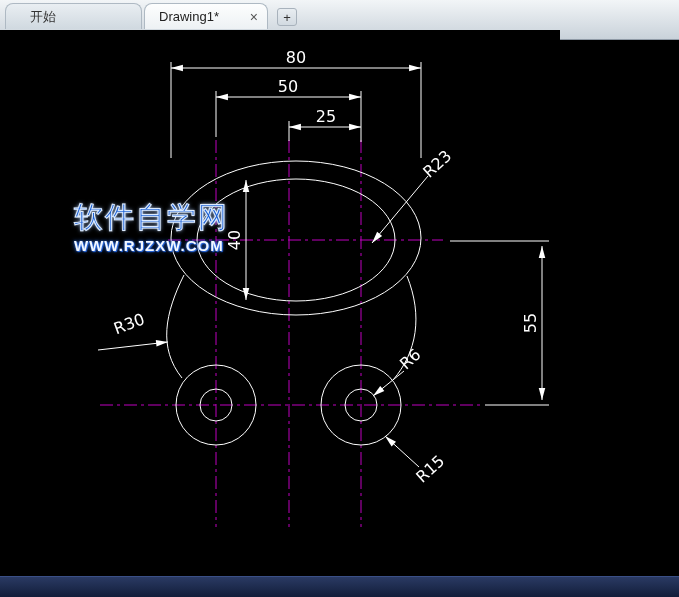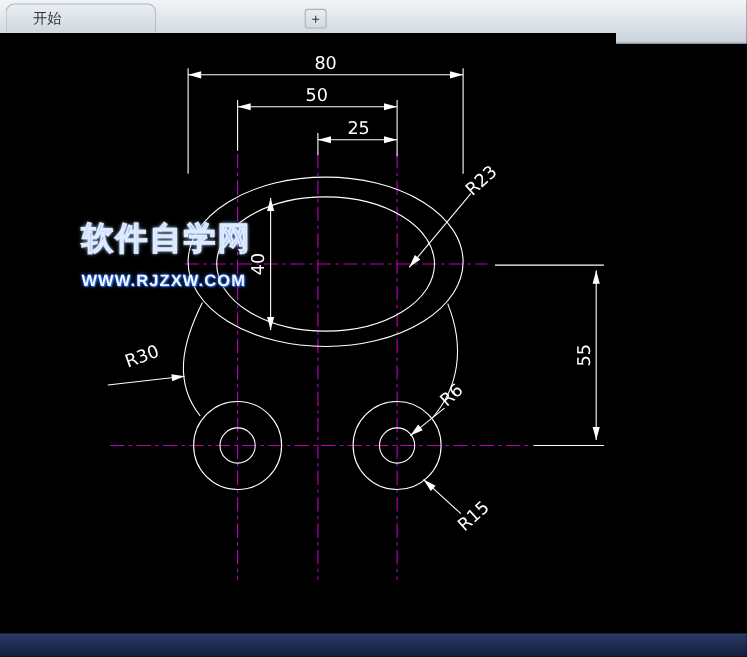--- a/index.html
+++ b/index.html
@@ -36,43 +36,47 @@
   svg text{
     fill:#ffffff;font-family:"DejaVu Sans","Liberation Sans",sans-serif;
     font-size:16px;
   }
   .geo{stroke:#ffffff;stroke-width:1;fill:none;}
   .cl{stroke:#bf00bf;stroke-width:1;fill:none;stroke-dasharray:13 4 3 4;}
   .dim{stroke:#ffffff;stroke-width:1;fill:none;}
   
   .watermark{position:absolute;left:74px;top:202px;z-index:5;text-align:left;line-height:1.1;}
   .wm-title{
-    font-size:29px;font-weight:bold;color:#1a5fd4;letter-spacing:2px;
+    font-size:29px;font-weight:normal;color:#1a5fd4;letter-spacing:2px;
     -webkit-text-stroke:1px #dcebff;
     text-shadow:0 0 2px #ffffff,0 0 4px #9cc3ff;
   }
   .wm-url{
-    font-size:15px;font-weight:bold;color:#f2f7ff;letter-spacing:1px;margin-top:14px;
+    font-size:15px;font-weight:bold;color:#f2f7ff;letter-spacing:1px;margin-top:4px;
     text-shadow:0 0 2px #2a6ae0,0 0 4px #2a6ae0,1px 1px 1px #2a6ae0;
   }
   
   .bottombar{
     position:absolute;left:0;bottom:0;width:679px;height:21px;
     background:linear-gradient(#2a3a63,#121d3a);
     border-top:1px solid #3a4f86;box-sizing:border-box;
   }
 </style>
 </head>
 <body>
 
 <div class="screen">
 
   <div class="tabbar">
     <div class="tab tab-start">
       <span>开始</span>
+    </div>
+    <div class="tab tab-active">
+      <span>Drawing1*</span>
+      <span class="tab-close">×</span>
     </div>
     <div class="newtab">+</div>
   </div>
 
   <div class="canvas">
     <svg width="679" height="546" viewBox="0 0 679 546">
       <defs>
         <marker id="arrow" viewBox="0 0 12 8" refX="11.5" refY="4" markerWidth="13" markerHeight="9" orient="auto-start-reverse">
           <path d="M0.5 1 L11.5 4 L0.5 7 Z" fill="#ffffff"></path>
         </marker>

